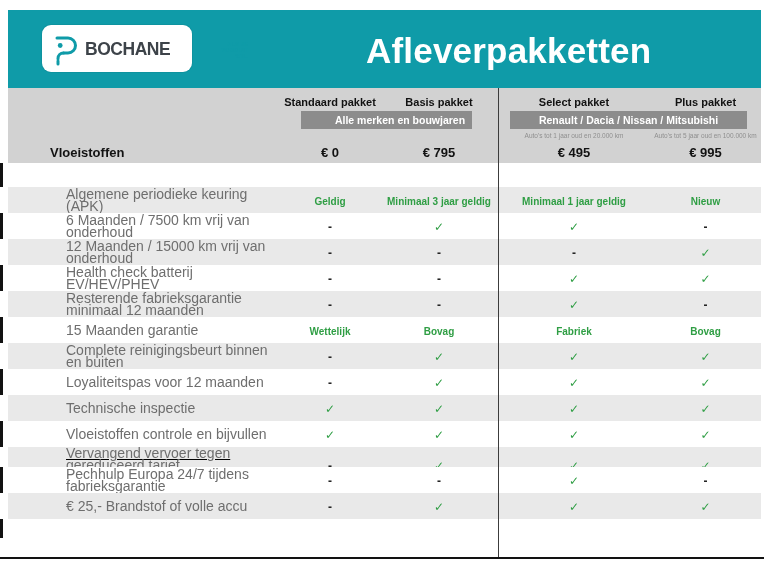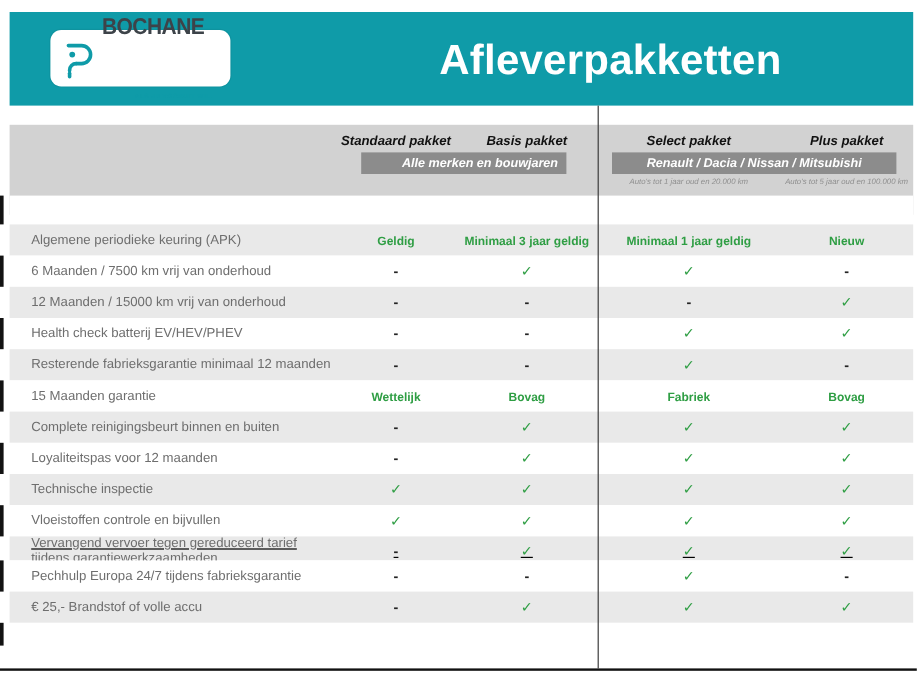--- a/index.html
+++ b/index.html
@@ -11,38 +11,37 @@
   .teal-band{
     position:absolute;left:8px;top:10px;width:753px;height:78px;
     background:var(--teal,#0f9ba8);
   }
   .logo{
     position:absolute;left:34px;top:15px;width:150px;height:47px;
     background:#ffffff;border-radius:9px;display:flex;align-items:center;
     box-shadow:0 0 0 1px rgba(0,0,0,0.05);
   }
   .logo-icon{margin-left:11px;flex:0 0 auto;}
-  .logo-textwrap{display:flex;flex-direction:column;margin-left:4px;gap:44px;}
+  .logo-textwrap{display:flex;flex-direction:row;margin-left:4px;gap:44px;}
   .logo-name{
     font-size:19px;font-weight:800;color:#3d4349;letter-spacing:-0.5px;
     transform:scaleX(0.92);transform-origin:left center;line-height:19px;
   }
   .logo-tagline{
     font-size:5px;font-weight:700;color:var(--teal,#0f9ba8);
     letter-spacing:0.6px;text-align:right;margin-top:2px;
   }
   .page-title{
     position:absolute;left:358px;top:21px;
     color:#ffffff;font-size:35px;font-weight:800;letter-spacing:0.2px;
   }
   
   .head-band{
-    position:absolute;left:8px;top:104px;width:753px;height:75px;
+    position:absolute;left:8px;top:88px;width:753px;height:75px;
     background:var(--band_gray,#d2d2d2);
-    font-style:italic;
   }
   .grid-row{display:grid;grid-template-columns:272px 100px 118px 152px 111px;}
   .col-title{
     margin-top:8px;height:14px;
     font-size:11px;font-weight:700;color:#121212;text-align:center;
   }
   .banners{display:grid;grid-template-columns:272px 218px 263px;margin-top:1px;height:18px;}
   .banner{
     background:var(--banner_gray,#8c8c8c);color:#ffffff;
     font-size:10.5px;font-weight:700;text-align:center;line-height:18px;
@@ -62,21 +61,21 @@
   .rows{position:absolute;left:8px;top:187px;width:753px;}
   .row{
     position:relative;display:grid;grid-template-columns:272px 100px 118px 152px 111px;
     align-items:center;height:26px;
   }
   .row.tall{height:20px;text-decoration:underline;}
   .row.gray{background:var(--row_gray,#e9e9e9);}
   .row.white{background:#ffffff;}
   .row.white::before{content:"";position:absolute;left:-8px;top:0;bottom:0;width:3px;background:#121212;}
   .row-label{
-    padding-left:18px;font-size:11px;color:#6e6e6e;line-height:12px;white-space:pre-line;
+    padding-left:58px;font-size:14px;color:#6e6e6e;line-height:12px;white-space:pre-line;
   }
   .cell{text-align:center;}
   .check{color:var(--green,#2f9e44);font-size:12px;font-weight:600;}
   .dash{color:#242424;font-size:12px;font-weight:700;}
   .green-val{color:var(--green,#2f9e44);font-size:10px;font-weight:700;}
   .tail{position:relative;height:19px;background:#ffffff;}
   .tail::before{content:"";position:absolute;left:-8px;top:0;bottom:0;width:3px;background:#121212;}
   
   .v-divider{position:absolute;left:498px;top:88px;width:1px;height:469px;background:#3c3c3c;}
   .bottom-line{position:absolute;left:0;top:557px;width:764px;height:2px;background:#121212;}

